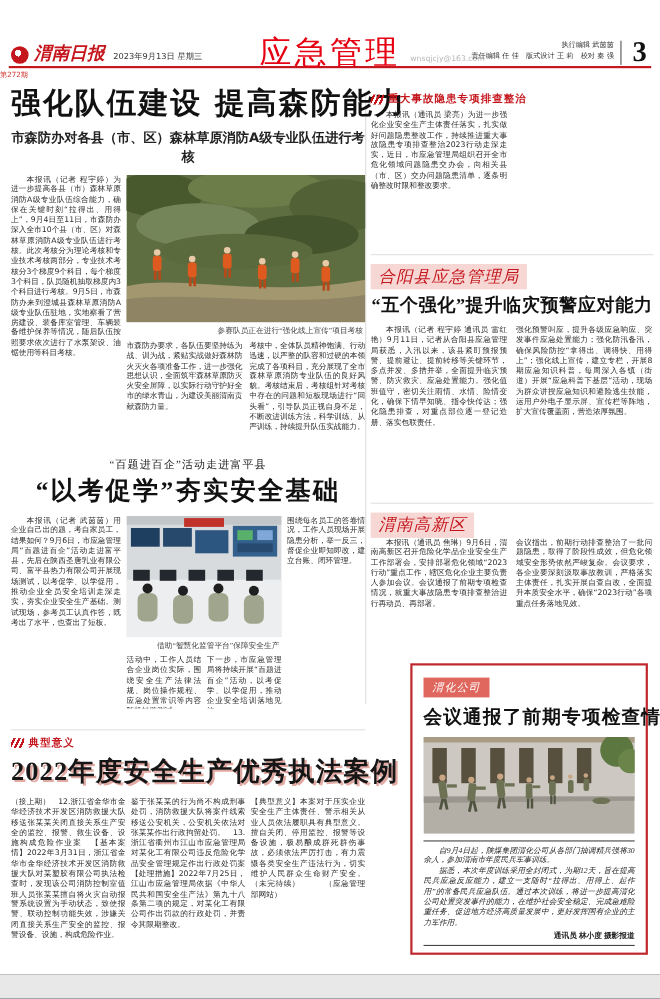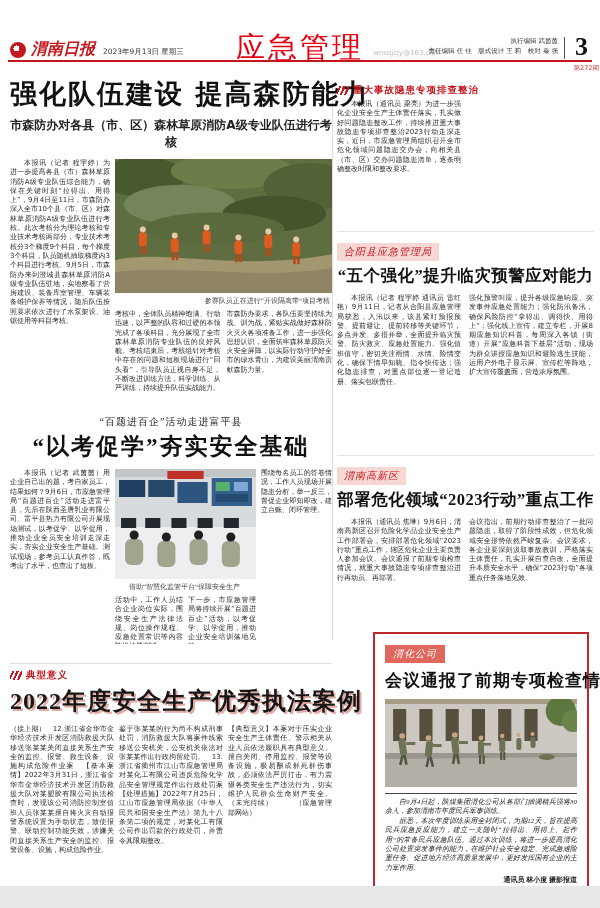--- a/index.html
+++ b/index.html
@@ -14,21 +14,21 @@
   .logo-text { position:absolute; left:23px; top:5px; font-family:"Liberation Serif","DejaVu Serif",serif;
                font-style:italic; font-weight:bold; font-size:16px; color:#c4161c; white-space:nowrap; }
   .hdr-date { position:absolute; left:95px; top:13px; font-size:7.5px; color:#333; white-space:nowrap; }
   .section-title { position:absolute; left:0; right:0; top:-6px; text-align:center; font-size:29px;
                font-weight:400; color:#e60012; letter-spacing:3px; }
   .hdr-email { position:absolute; left:365px; top:15px; font-size:7px; color:#b9b9b9; }
   .editors { position:absolute; right:34px; top:2px; text-align:right; font-size:6.5px; color:#333; line-height:10px; white-space:nowrap; }
   .hdr-vline { position:absolute; right:27px; top:3px; width:1px; height:22px; background:#555; }
   .pagenum { position:absolute; right:4px; top:-2px; font-size:26px; font-weight:bold; color:#111;
              font-family:"Liberation Serif","DejaVu Serif",serif; }
-  .issue { position:absolute; left:0; right:1px; top:64px; text-align:right; font-size:6.5px; color:#d0342c; }
+  .issue { position:absolute; left:0; right:1px; top:64px; text-align:left; font-size:6.5px; color:#d0342c; }
 
   
   .left-region { position:absolute; left:10px; top:76px; width:322px; }
   .right-region { position:absolute; left:337px; top:84px; width:257px; }
   .col-rule { position:absolute; left:332px; top:84px; width:1px; height:556px; background:#ddd; }
 
   
   .body-col { font-size:7px; line-height:9.3px; text-align:justify; color:#2b2b2b; overflow:hidden; text-indent:14px; }
 
   
@@ -44,31 +44,31 @@
 
   
   .quiz { margin-top:10px; }
   .kicker { text-align:center; font-size:10px; letter-spacing:1px; color:#222;
             font-family:"Liberation Serif","DejaVu Serif",serif; }
   .quiz-headline { text-align:center; font-size:23px; font-weight:bold; color:#111; letter-spacing:2px;
             font-family:"Liberation Serif","DejaVu Serif",serif; margin:2px 0 7px; white-space:nowrap; }
   .quiz-row { display:flex; gap:5px; }
   .quiz-c1 { width:100px; height:182px; }
   .quiz-mid { width:141px; }
-  .quiz-mid .photo-caption { text-align:center; }
+  .quiz-mid .photo-caption { }
   .quiz-below { display:flex; gap:5px; }
   .quiz-below .body-col { width:68px; height:48px; }
   .quiz-c3 { width:71px; height:182px; }
 
   
   .tag-row { display:flex; align-items:center; gap:4px; margin-bottom:3px; }
   .slashes-icon { display:inline-block; width:12px; height:9px;
      background:linear-gradient(115deg, transparent 0 2px, #c4161c 2px 4px, transparent 4px 6px, #c4161c 6px 8px, transparent 8px 10px, #c4161c 10px 12px, transparent 12px); }
   .tag-label { font-size:9.5px; font-weight:bold; color:#c4161c; letter-spacing:1px; }
-  .pink-tag { display:inline-block; background:#f6d7d4; color:#c4161c; font-size:10px; padding:2px 7px;
+  .pink-tag { display:inline-block; background:#f6d7d4; color:#c4161c; font-size:15px; padding:2px 7px;
      font-family:"Liberation Serif","DejaVu Serif",serif; font-style:italic; letter-spacing:1px; }
 
   
   .law { margin-top:12px; border-top:1px solid #e0e0e0; padding-top:5px; }
   .law-headline { text-align:center; font-size:24px; font-weight:bold; color:#161616; letter-spacing:1px;
       font-family:"Liberation Serif","DejaVu Serif",serif; margin:2px 0 8px;
       text-shadow:2px 2px 0 #e3aaa4; white-space:nowrap; }
   .law-row { display:flex; gap:5px; }
   .law-row .body-col { width:104px; height:192px; }
 
@@ -158,24 +158,24 @@
                 <rect x="89" y="86" width="2.5" height="8"></rect>
                   <rect x="93" y="86" width="2.5" height="8"></rect>
                 <rect x="121" y="96" width="2.5" height="8"></rect>
                   <rect x="125" y="96" width="2.5" height="8"></rect>
                 <rect x="151" y="90" width="2.5" height="8"></rect>
                   <rect x="155" y="90" width="2.5" height="8"></rect>
                 <rect x="179" y="98" width="2.5" height="8"></rect>
                   <rect x="183" y="98" width="2.5" height="8"></rect>
               </g>
             </svg>
-            <div class="photo-caption">参赛队员正在进行“开设隔离带”项目考核</div>
+            <div class="photo-caption">参赛队员正在进行“强化线上宣传”项目考核</div>
             <div class="lead-bottom">
+              <div class="body-col" style="text-indent:0">市森防办要求，各队伍要坚持练为战、训为战，紧贴实战做好森林防火灭火各项准备工作，进一步强化思想认识，全面筑牢森林草原防灭火安全屏障，以实际行动守护好全市的绿水青山，为建设美丽渭南贡献森防力量。</div>
               <div class="body-col" style="text-indent:0">考核中，全体队员精神饱满、行动迅速，以严整的队容和过硬的本领完成了各项科目，充分展现了全市森林草原消防专业队伍的良好风貌。考核结束后，考核组针对考核中存在的问题和短板现场进行“回头看”，引导队员正视自身不足，不断改进训练方法，科学训练、从严训练，持续提升队伍实战能力。</div>
-              <div class="body-col" style="text-indent:0">市森防办要求，各队伍要坚持练为战、训为战，紧贴实战做好森林防火灭火各项准备工作，进一步强化思想认识，全面筑牢森林草原防灭火安全屏障，以实际行动守护好全市的绿水青山，为建设美丽渭南贡献森防力量。</div>
             </div>
           </div>
         </div>
       </div>
 
       <div class="quiz">
         <div class="kicker">“百题进百企”活动走进富平县</div>
         <div class="quiz-headline">“以考促学”夯实安全基础</div>
         <div class="quiz-row">
           <div class="body-col quiz-c1">本报讯（记者 武茵茵）用企业自己出的题，考自家员工，结果如何？9月6日，市应急管理局“百题进百企”活动走进富平县，先后在陕西圣唐乳业有限公司、富平县热力有限公司开展现场测试，以考促学、以学促用，推动企业全员安全培训走深走实，夯实企业安全生产基础。测试现场，参考员工认真作答，既考出了水平，也查出了短板。</div>
@@ -254,21 +254,20 @@
         <div class="r-headline">“五个强化”提升临灾预警应对能力</div>
         <div class="r-body">
           <div class="body-col" style="height:152px">本报讯（记者 程宇婷 通讯员 雷红艳）9月11日，记者从合阳县应急管理局获悉，入汛以来，该县紧盯预报预警、提前避让、提前转移等关键环节，多点并发、多措并举，全面提升临灾预警、防灾救灾、应急处置能力。强化值班值守，密切关注雨情、水情、险情变化，确保下情早知晓、指令快传达；强化隐患排查，对重点部位逐一登记造册、落实包联责任。</div>
           <div class="body-col" style="height:152px;text-indent:0">强化预警叫应，提升各级应急响应、突发事件应急处置能力；强化防汛备汛，确保风险防控“拿得出、调得快、用得上”；强化线上宣传，建立专栏，开展8期应急知识科普，每周深入各镇（街道）开展“应急科普下基层”活动，现场为群众讲授应急知识和避险逃生技能，运用户外电子显示屏、宣传栏等阵地，扩大宣传覆盖面，营造浓厚氛围。</div>
         </div>
       </div>
       <div class="r-divider"></div>
 
       <div>
         <span class="pink-tag">渭南高新区</span>
-        <div class="r-headline">部署危化领域“2023行动”重点工作</div>
         <div class="r-body">
           <div class="body-col" style="height:104px">本报讯（通讯员 焦琳）9月6日，渭南高新区召开危险化学品企业安全生产工作部署会，安排部署危化领域“2023行动”重点工作，辖区危化企业主要负责人参加会议。会议通报了前期专项检查情况，就重大事故隐患专项排查整治进行再动员、再部署。</div>
           <div class="body-col" style="height:104px;text-indent:0">会议指出，前期行动排查整治了一批问题隐患，取得了阶段性成效，但危化领域安全形势依然严峻复杂。会议要求，各企业要深刻汲取事故教训，严格落实主体责任，扎实开展自查自改，全面提升本质安全水平，确保“2023行动”各项重点任务落地见效。</div>
         </div>
       </div>
 
       <div class="red-box">
         <span class="militia-tag">渭化公司</span>
         <div class="militia-headline">会议通报了前期专项检查情况</div>
         <svg class="photo" viewBox="0 0 190 88" width="192" height="88" preserveAspectRatio="none">

